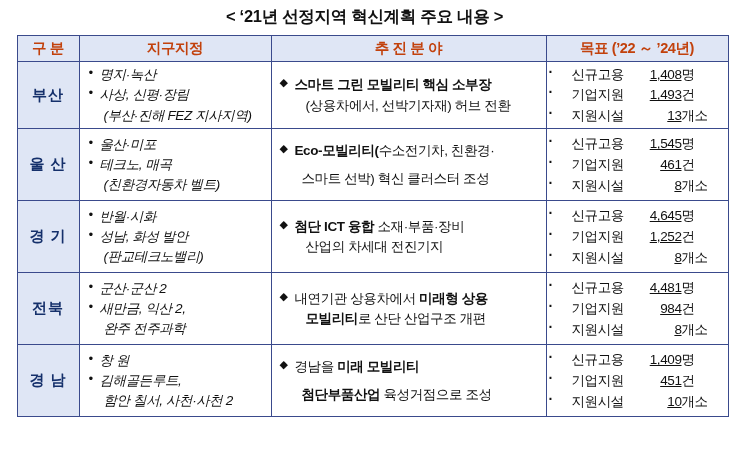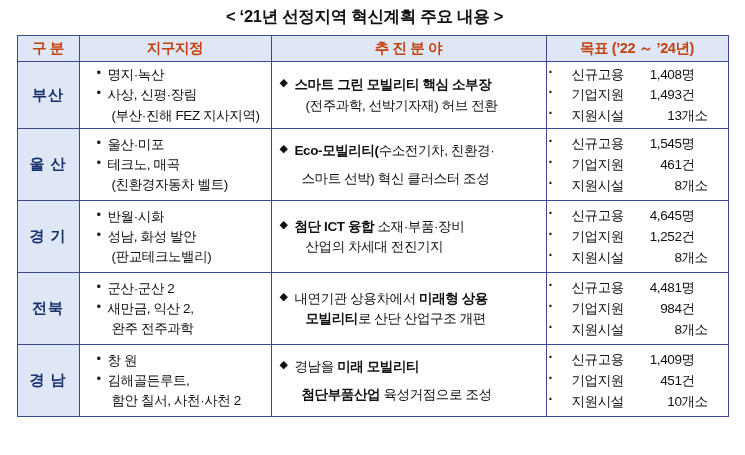--- a/index.html
+++ b/index.html
@@ -72,22 +72,23 @@
     padding: 6px 8px 6px 14px;
   }
   ul.bullets {
     list-style: none;
     margin: 0;
     padding: 0;
   }
   ul.bullets li {
     position: relative;
     padding-left: 12px;
-    margin: 1px 16px;
+    margin: 1px 8px;
     white-space: nowrap;
+    font-style: italic;
   }
   ul.bullets li::before {
     content: "\2022";
     position: absolute;
     left: 1px;
     top: -1px;
     font-size: 13px;
     color: #111;
   }
   ul.bullets li.nodot {
@@ -136,21 +137,21 @@
   }
   ul.goals li::before {
     content: "\00B7";
     position: absolute;
     left: 2px;
     top: -2px;
     font-weight: bold;
     font-size: 14px;
   }
   .b { font-weight: bold; }
-  .num { display: inline-block; min-width: 52px; text-align: right; }
+  .num { display: inline-block; min-width: 52px; text-align: right; text-decoration: underline; }
   .unit { display: inline-block; }
   .label-w { display: inline-block; min-width: 58px; margin-left: 15px; }
 </style>
 </head>
 <body>
 
 <div class="page">
 
   <div class="doc-title">&lt; ‘21년 선정지역 혁신계획 주요 내용 &gt;</div>
 
@@ -176,21 +177,21 @@
         <td class="cell">
           <ul class="bullets">
             <li>명지·녹산</li>
             <li>사상, 신평·장림</li>
             <li class="nodot">(부산·진해 FEZ 지사지역)</li>
           </ul>
         </td>
         <td class="cell center">
           <ul class="plan">
             <li class="diamond"><span class="b">스마트 그린 모빌리티 핵심 소부장</span></li>
-            <li class="cont">(전주과학, 선박기자재) 허브 전환</li>
+            <li class="cont">(상용차에서, 선박기자재) 허브 전환</li>
           </ul>
         </td>
         <td class="cell goal">
           <ul class="goals">
             <li><span class="label-w">신규고용</span><span class="num">1,408</span><span class="unit">명</span></li>
             <li><span class="label-w">기업지원</span><span class="num">1,493</span><span class="unit">건</span></li>
             <li><span class="label-w">지원시설</span><span class="num">13</span><span class="unit">개소</span></li>
           </ul>
         </td>
       </tr>

